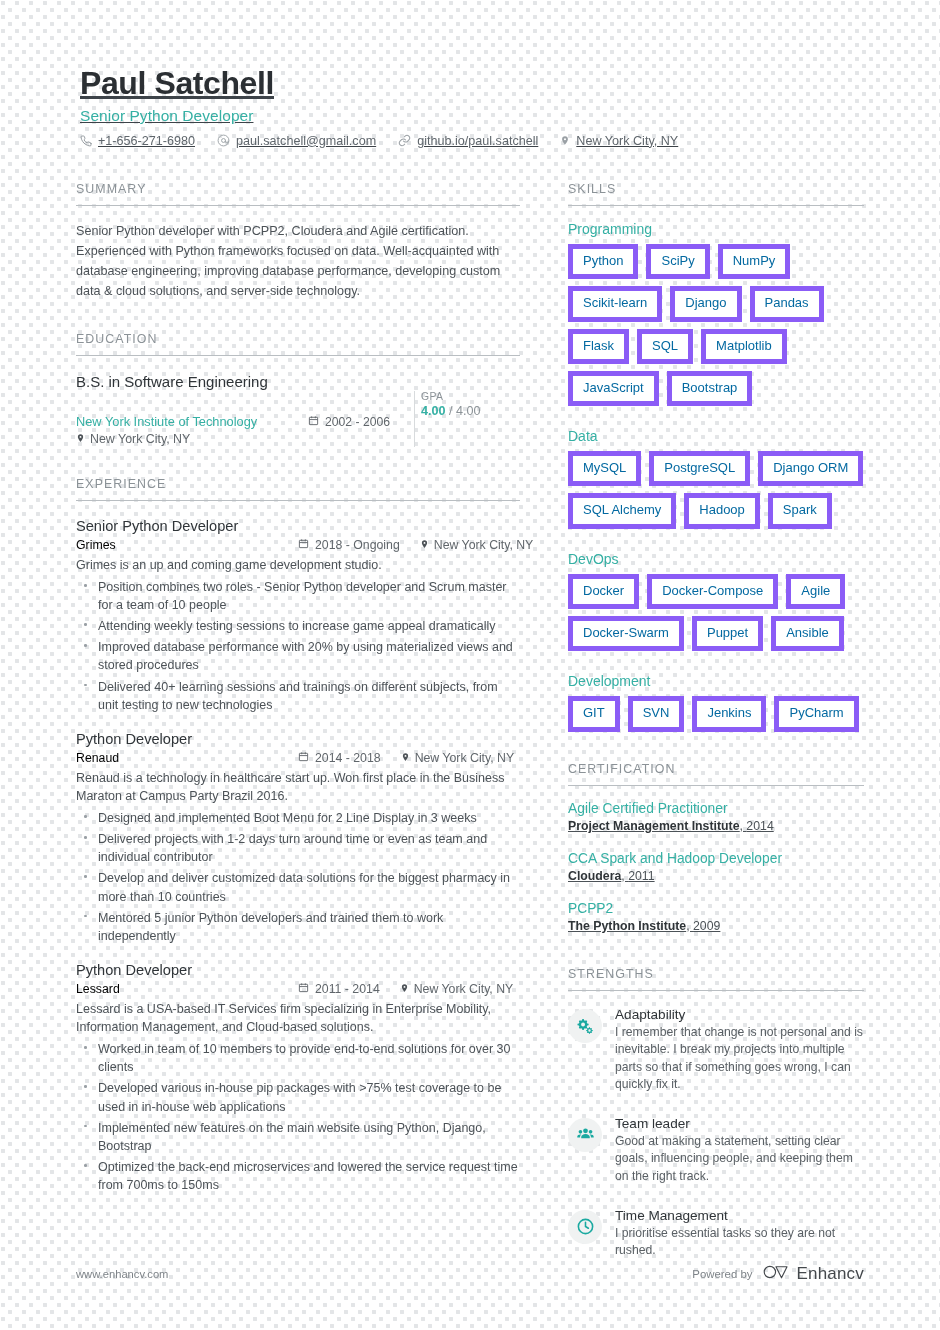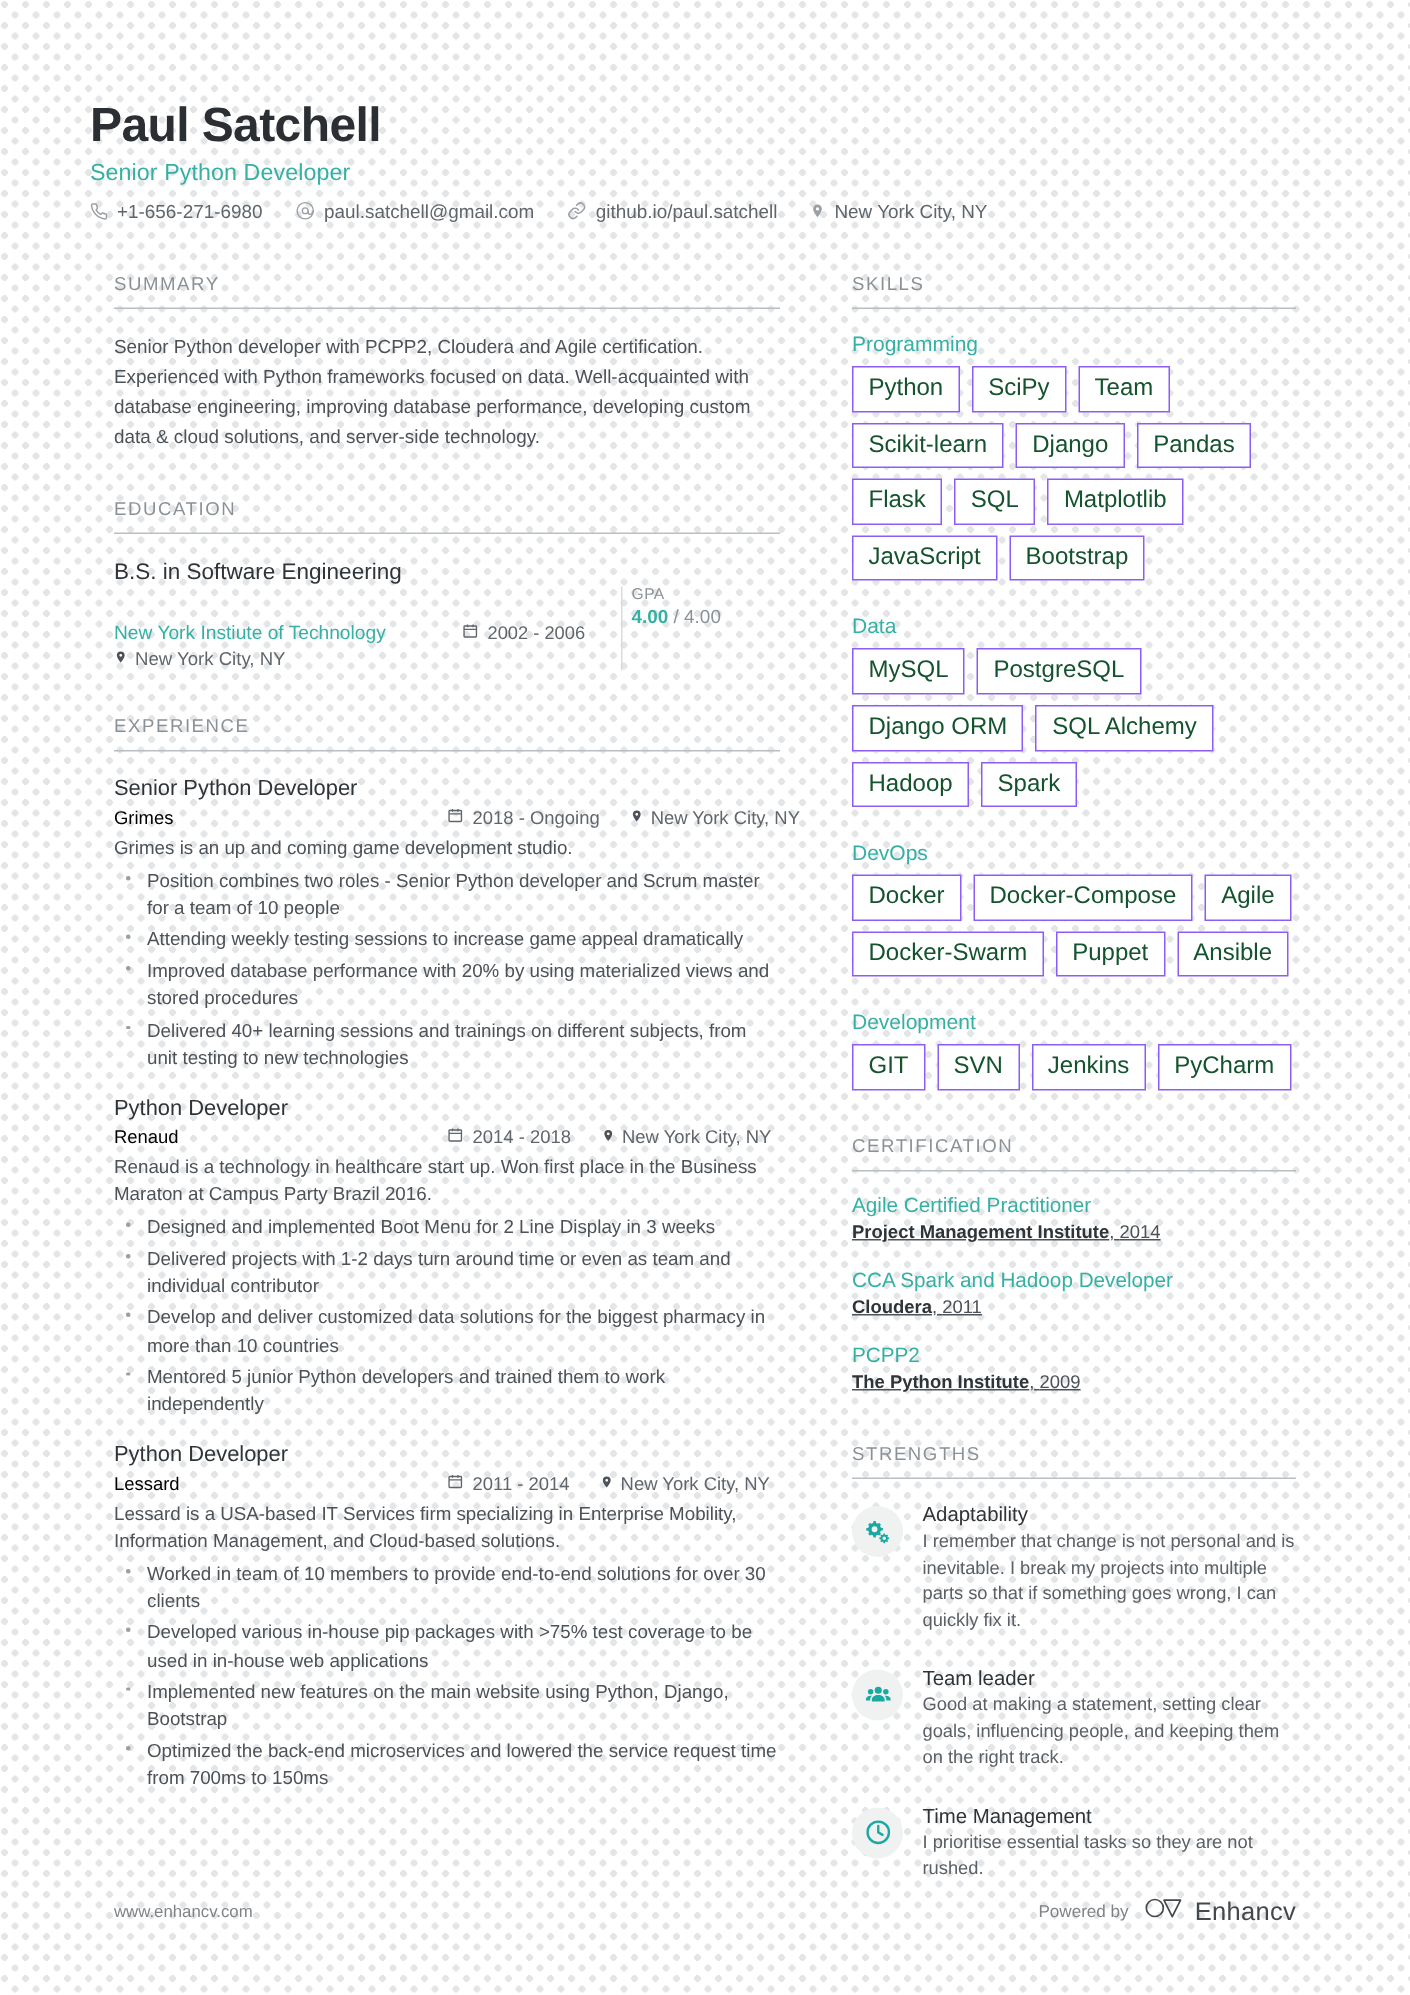--- a/index.html
+++ b/index.html
@@ -19,21 +19,21 @@
       radial-gradient(circle at 3px 3px, #e3e5e7 2.1px, transparent 2.4px),
       radial-gradient(circle at 3px 3px, #e3e5e7 2.1px, transparent 2.4px);
     background-size: 14px 14px, 14px 14px;
     background-position: 0 0, 7px 7px;
     z-index: 0;
     pointer-events: none;
   }
   .page { position: relative; z-index: 2; width: 940px; height: 1330px; }
 
   
-  .header { position: absolute; left: 60px; top: 66px; }
+  .header { position: absolute; left: 80px; top: 66px; text-decoration: underline; }
   .name {
     font-size: 32px;
     font-weight: 700;
     letter-spacing: -0.4px;
     color: #2b2f33;
     line-height: 1.12;
   }
   .role {
     font-size: 15.5px;
     color: #35b0a4;
@@ -129,24 +129,24 @@
     width: 2.6px; height: 2.6px;
     border-radius: 50%;
     background: #9aa0a5;
   }
 
   
   .skill-group { margin-top: 15px; }
   .skill-group-name { font-size: 14px; color: #35b0a4; margin-bottom: 7px; }
   .chips { display: flex; flex-wrap: wrap; gap: 7px 8px; }
   .chip {
-    border: 1px solid #8b5cf6;
+    border: 5px solid #8b5cf6;
     background: #ffffff;
-    font-size: 16px;
-    color: #14532d;
+    font-size: 13px;
+    color: #0369a1;
     padding: 5px 10px 6px;
     line-height: 1.1;
     white-space: nowrap;
   }
 
   
   .cert { margin-top: 15px; }
   .cert-name { font-size: 13.8px; color: #35b0a4; }
   .cert-org { font-size: 12.3px; color: #4c5257; margin-top: 3px; text-decoration: underline; }
   .cert-org b { color: #2f3438; font-weight: 700; }
@@ -360,21 +360,21 @@
   <div class="col-right">
 
     <div class="sec">
       <div class="sec-title">SKILLS</div>
 
       <div class="skill-group">
         <div class="skill-group-name">Programming</div>
         <div class="chips">
           <span class="chip">Python</span>
           <span class="chip">SciPy</span>
-          <span class="chip">Team</span>
+          <span class="chip">NumPy</span>
           <span class="chip">Scikit-learn</span>
           <span class="chip">Django</span>
           <span class="chip">Pandas</span>
           <span class="chip">Flask</span>
           <span class="chip">SQL</span>
           <span class="chip">Matplotlib</span>
           <span class="chip">JavaScript</span>
           <span class="chip">Bootstrap</span>
         </div>
       </div>

